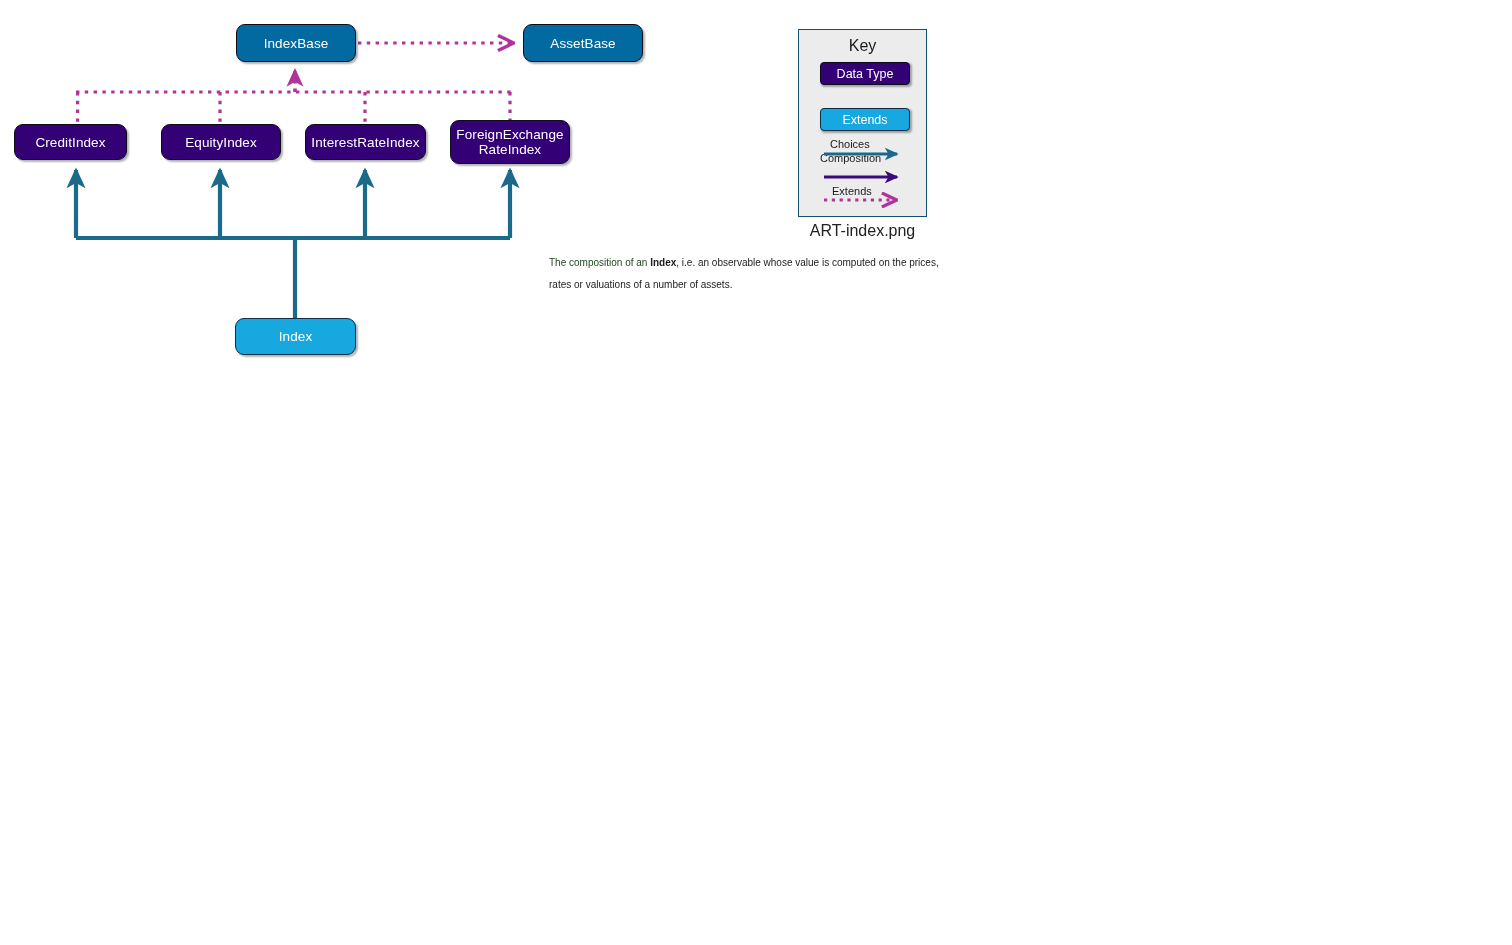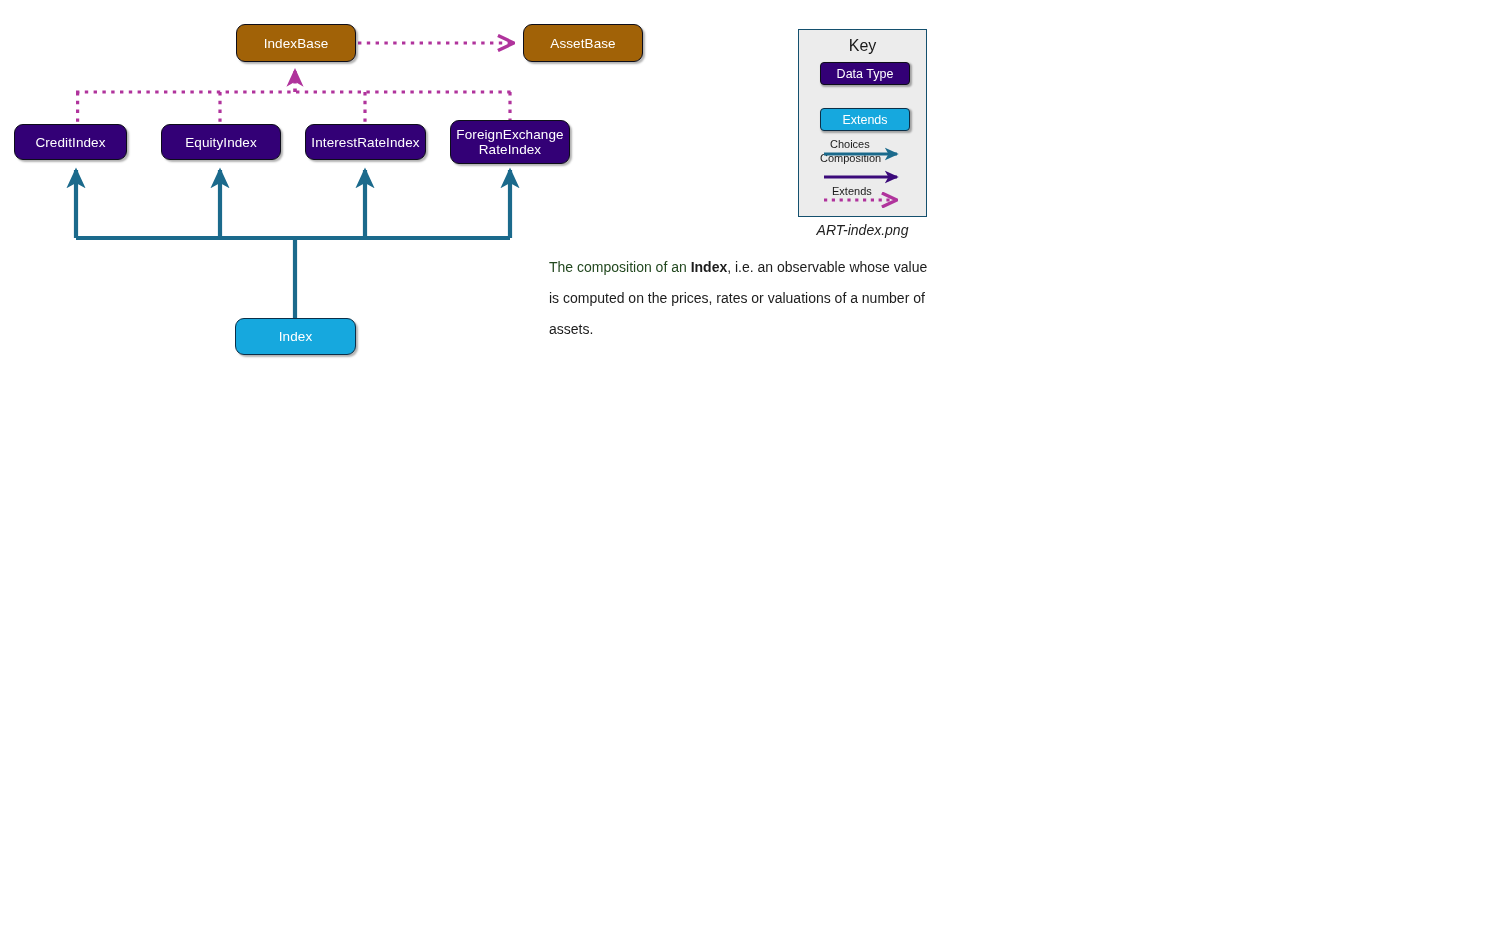--- a/index.html
+++ b/index.html
@@ -38,21 +38,21 @@
     align-items: center;
     justify-content: center;
     text-align: center;
     color: #ffffff;
     font-size: 13.5px;
     line-height: 15px;
     letter-spacing: .1px;
     box-shadow: 2px 2px 2px rgba(0,0,0,.30);
     z-index: 4;
   }
-  .node-base   { background: #a16207; }
+  .node-base   { background: #0369a1; }
   .node-type   { background: #330076; }
   .node-choice { background: #16a8de; border-color: #0c2f48; }
 
   
   #legend {
     position: absolute;
     left: 798px; top: 29px;
     width: 129px; height: 188px;
     background: #ececec;
     border: 1.4px solid #14506e;
@@ -78,33 +78,32 @@
   .legend-row-label {
     position: absolute;
     font-size: 11px;
     color: #1a1a1a;
     white-space: nowrap;
   }
   .legend-caption {
     position: absolute;
     left: 798px; top: 222px; width: 129px;
     text-align: center;
-    font-style: italic;
-    font-size: 14px;
+    font-size: 16px;
     color: #222;
     z-index: 5;
   }
 
   
   #description {
     position: absolute;
     left: 549px; top: 252px;
     width: 390px;
-    font-size: 14px;
-    line-height: 31px;
+    font-size: 10px;
+    line-height: 22px;
     color: #1c1c1c;
     z-index: 5;
   }
   #description .lead { color: #22481f; }
   #description .emph { font-weight: bold; color: #1c1c1c; }
 </style>
 </head>
 <body>
 
 <div id="diagram-canvas">

